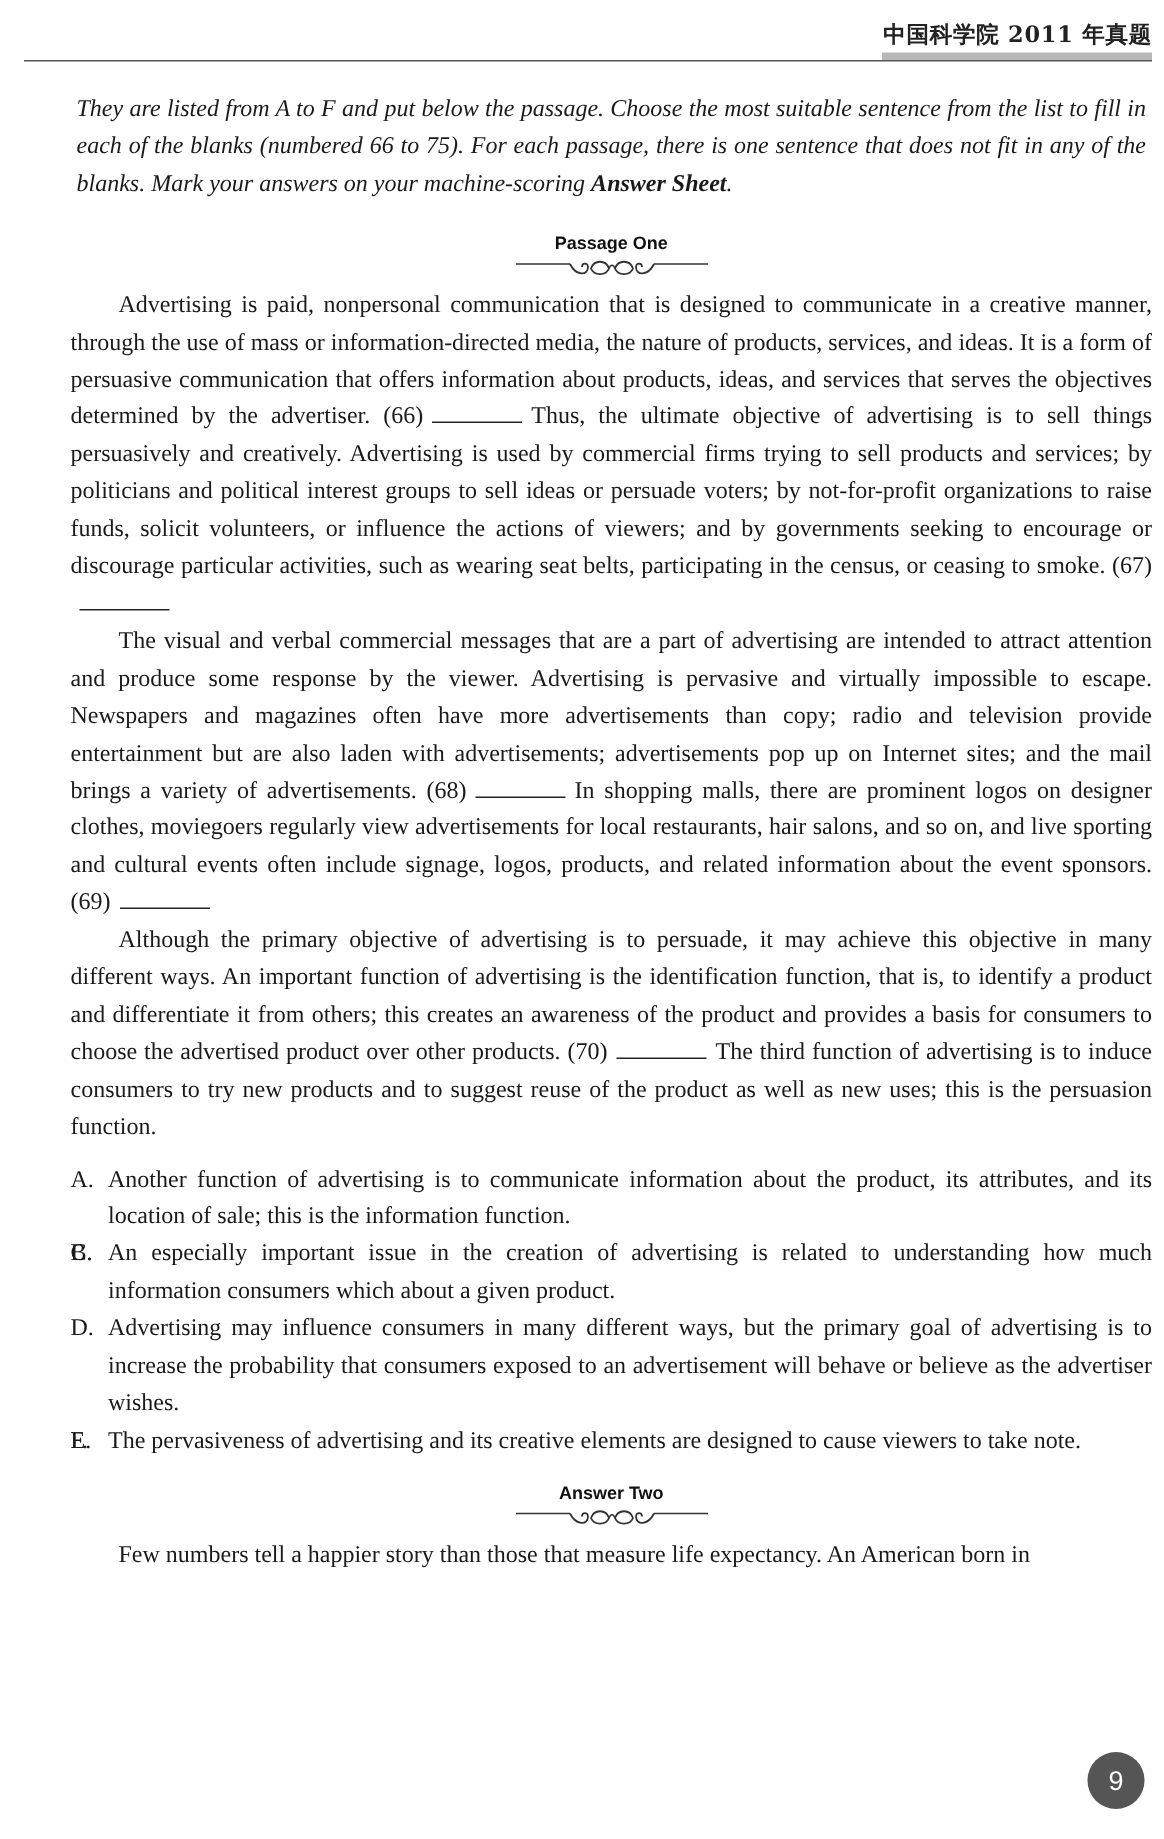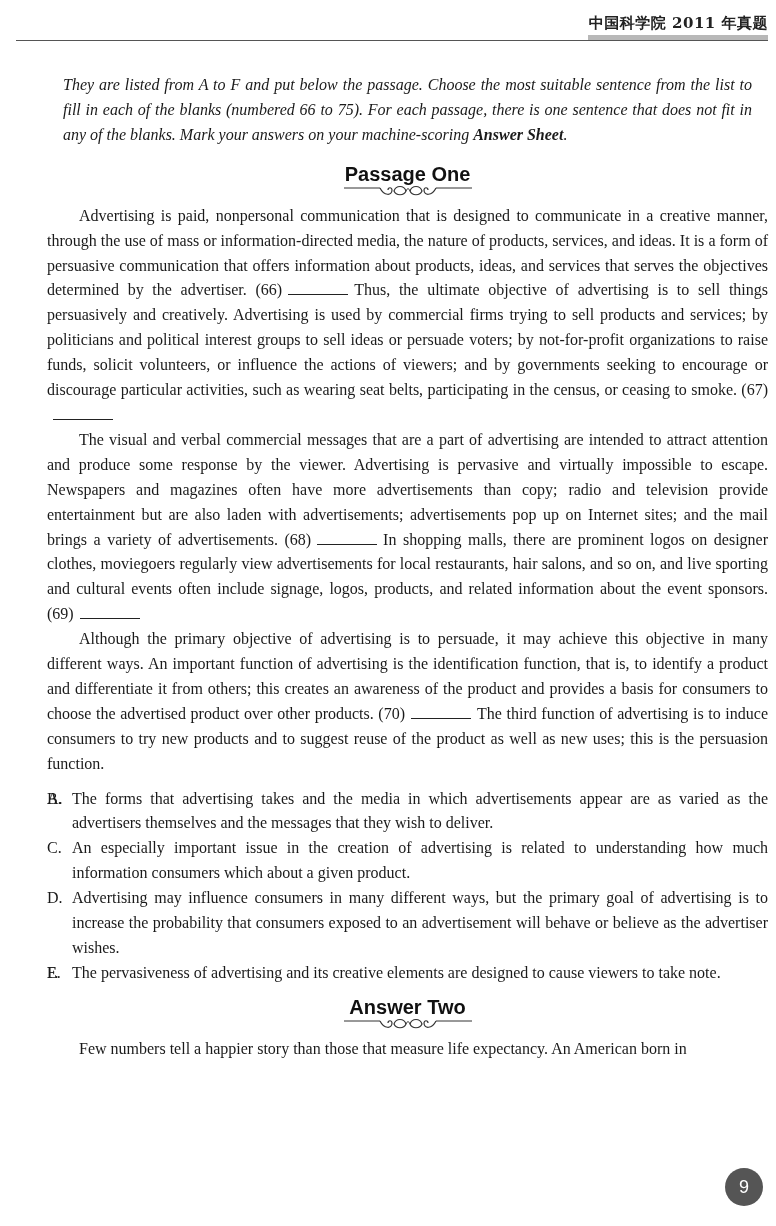--- a/index.html
+++ b/index.html
@@ -6,25 +6,25 @@
     body { width: 776px; height: 1226px; position: relative; overflow: hidden; color: #1a1a1a; }
     .page { position: absolute; left: 16px; top: 0; width: 776px; height: 1068px; }
 
     
     .running-head { position: absolute; right: 24px; top: 14px; font-family: "DejaVu Serif", serif; font-size: 15px; font-weight: bold; color: #222; letter-spacing: 0.5px; }
     .head-rule-thin { position: absolute; left: 0; top: 40px; width: 752px; height: 1px; background: #555; }
     .head-rule-thick { position: absolute; left: 572px; top: 35px; width: 180px; height: 5px; background: #b8b8b8; }
 
     .content { position: absolute; left: 31px; top: 57px; width: 721px; font-family: "Liberation Serif", serif; font-size: 16px; line-height: 24.9px; }
 
-    .instructions { font-style: italic; text-align: justify; margin: 16px; }
+    .instructions { font-style: italic; text-align: justify; margin: 4px; }
     .instructions b { font-style: italic; font-weight: bold; }
 
     .passage-heading { text-align: center; margin-top: 17px; margin-bottom: 6px; }
-    .passage-title { font-family: "Liberation Sans", sans-serif; font-weight: bold; font-size: 20px; line-height: 18px; display: block; color: #111; }
+    .passage-title { font-family: "Liberation Sans", sans-serif; font-weight: bold; font-size: 12px; line-height: 18px; display: block; color: #111; }
     .ornament { display: block; margin: 1px auto 0; width: 128px; height: 14px; }
 
     p.para { margin: 0; text-indent: 32px; text-align: justify; }
     .blank { display: inline-block; width: 60px; border-bottom: 1px solid #222; height: 14px; margin: 0 6px; vertical-align: baseline; }
 
     .options { list-style: none; margin: 10px 0 0 0; padding: 0; }
     .option { position: relative; padding-left: 25px; text-align: justify; }
     .option .letter { position: absolute; left: 0; top: 0; }
 
     .passage-two-heading { margin-top: 12px; }
@@ -57,22 +57,22 @@
       </svg>
     </div>
 
     <p class="para"><span>Advertising is paid, nonpersonal communication that is designed to communicate in a creative manner, through the use of mass or information-directed media, the nature of products, services, and ideas. It is a form of persuasive communication that offers information about products, ideas, and services that serves the objectives determined by the advertiser. (66)</span><span class="blank"></span><span>Thus, the ultimate objective of advertising is to sell things persuasively and creatively. Advertising is used by commercial firms trying to sell products and services; by politicians and political interest groups to sell ideas or persuade voters; by not-for-profit organizations to raise funds, solicit volunteers, or influence the actions of viewers; and by governments seeking to encourage or discourage particular activities, such as wearing seat belts, participating in the census, or ceasing to smoke. (67)</span><span class="blank"></span></p>
 
     <p class="para"><span>The visual and verbal commercial messages that are a part of advertising are intended to attract attention and produce some response by the viewer. Advertising is pervasive and virtually impossible to escape. Newspapers and magazines often have more advertisements than copy; radio and television provide entertainment but are also laden with advertisements; advertisements pop up on Internet sites; and the mail brings a variety of advertisements. (68)</span><span class="blank"></span><span>In shopping malls, there are prominent logos on designer clothes, moviegoers regularly view advertisements for local restaurants, hair salons, and so on, and live sporting and cultural events often include signage, logos, products, and related information about the event sponsors. (69)</span><span class="blank"></span></p>
 
     <p class="para"><span>Although the primary objective of advertising is to persuade, it may achieve this objective in many different ways. An important function of advertising is the identification function, that is, to identify a product and differentiate it from others; this creates an awareness of the product and provides a basis for consumers to choose the advertised product over other products. (70)</span><span class="blank"></span><span>The third function of advertising is to induce consumers to try new products and to suggest reuse of the product as well as new uses; this is the persuasion function.</span></p>
 
     <ul class="options">
-      <li class="option"><span class="letter">A.</span></li>
-      <li class="option"><span class="letter">B.</span><span>The forms that advertising takes and the media in which advertisements appear are as varied as the advertisers themselves and the messages that they wish to deliver.</span></li>
+      <li class="option"><span class="letter">A.</span><span>Another function of advertising is to communicate information about the product, its attributes, and its location of sale; this is the information function.</span></li>
+      <li class="option"><span class="letter">B.</span></li>
       <li class="option"><span class="letter">C.</span><span>An especially important issue in the creation of advertising is related to understanding how much information consumers which about a given product.</span></li>
       <li class="option"><span class="letter">D.</span><span>Advertising may influence consumers in many different ways, but the primary goal of advertising is to increase the probability that consumers exposed to an advertisement will behave or believe as the advertiser wishes.</span></li>
       <li class="option"><span class="letter">E.</span></li>
       <li class="option"><span class="letter">F.</span><span>The pervasiveness of advertising and its creative elements are designed to cause viewers to take note.</span></li>
     </ul>
 
     <div class="passage-heading passage-two-heading">
       <span class="passage-title">Answer Two</span>
       <svg class="ornament" viewBox="0 0 128 14">
         <line x1="0" y1="4" x2="36" y2="4" stroke="#333" stroke-width="1"></line>

